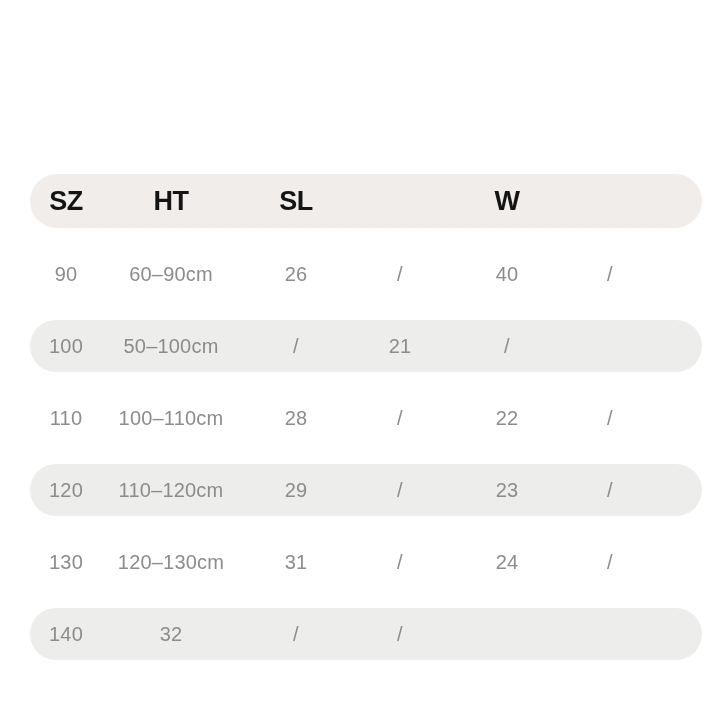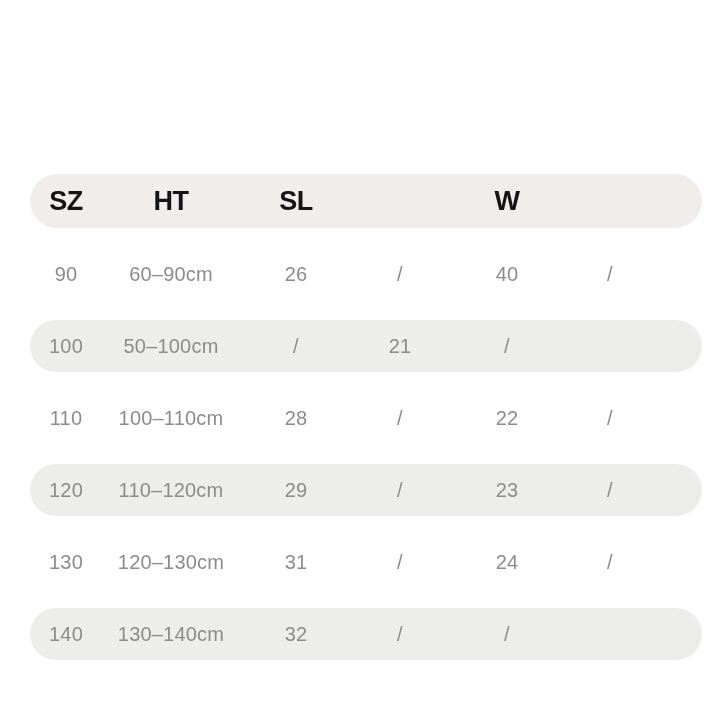--- a/index.html
+++ b/index.html
@@ -126,21 +126,20 @@
       <div class="cell">/</div>
       <div class="cell">24</div>
       <div class="cell">/</div>
       <div class="cell"></div>
     </div>
   </div>
 
   <div class="data-row">
     <div class="pill shaded grid-cols">
       <div class="cell">140</div>
-      <div class="cell">130–140cm</div>
       <div class="cell">32</div>
       <div class="cell">/</div>
       <div class="cell">/</div>
       <div class="cell"></div>
     </div>
   </div>
 
 </div>
 
 </body></html>

